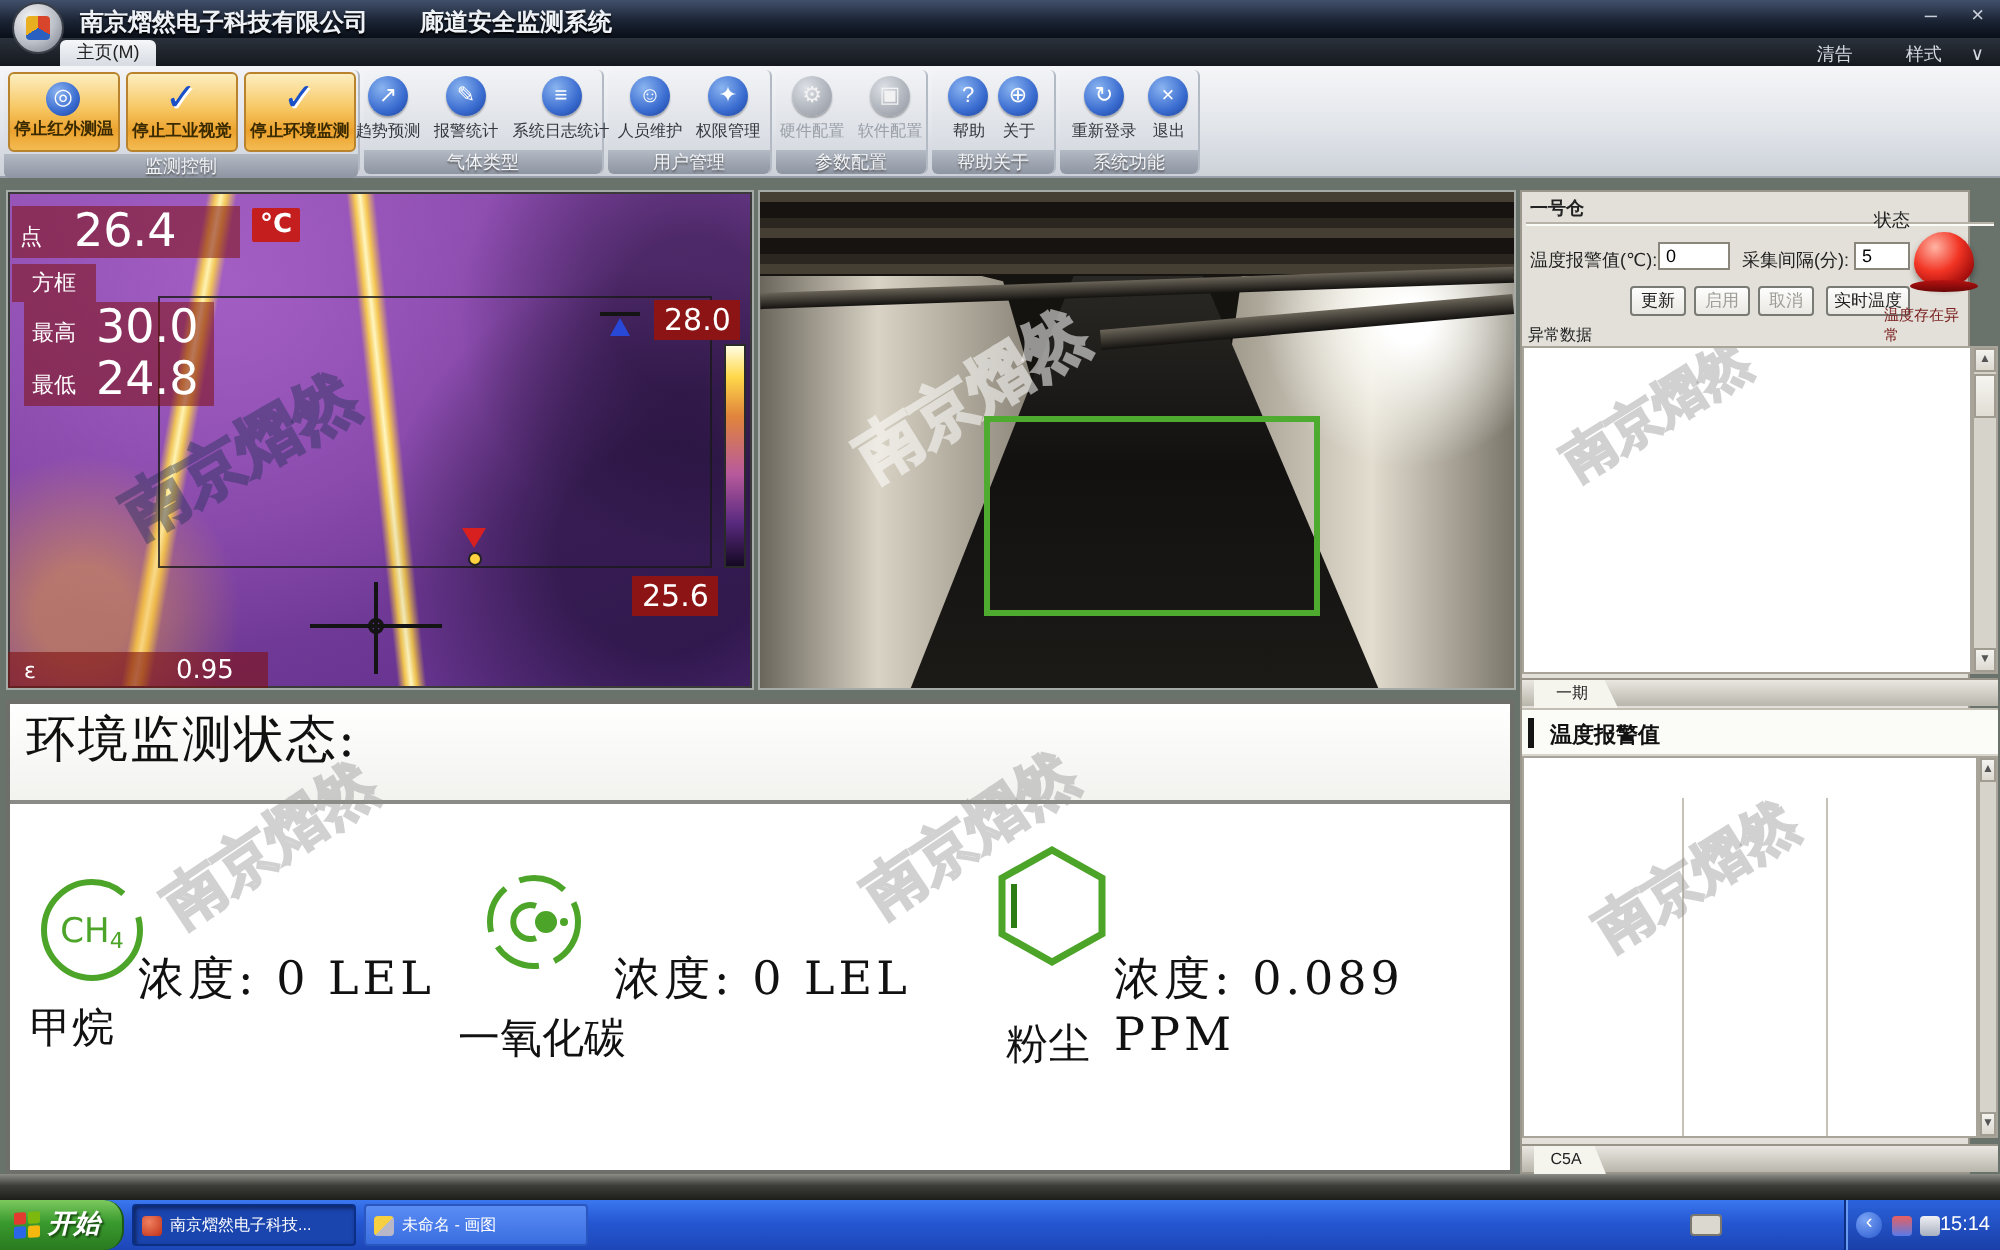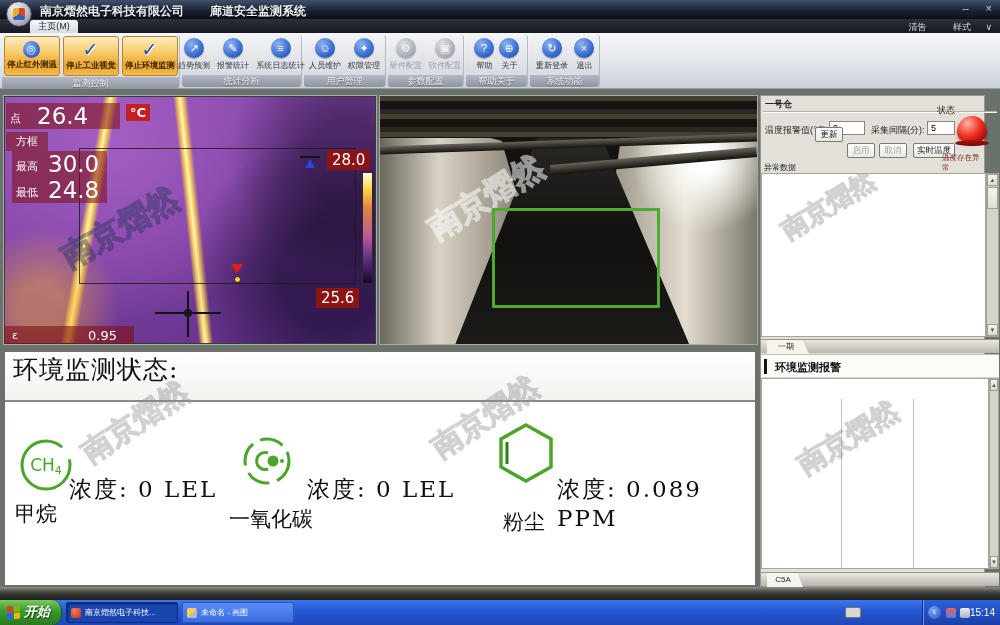--- a/index.html
+++ b/index.html
@@ -235,21 +235,21 @@
         </div>
         <div class="sbtn">
           <span class="sicon">✎</span>
           <span class="slabel">报警统计</span>
         </div>
         <div class="sbtn">
           <span class="sicon">≡</span>
           <span class="slabel">系统日志统计</span>
         </div>
       </div>
-      <div class="rlabel">统计分析</div>
+      <div class="rlabel">气体类型</div>
     </div>
 
     <div class="rgroup" style="width:82px">
       <div class="rbtns">
         <div class="sbtn">
           <span class="sicon">☺</span>
           <span class="slabel">人员维护</span>
         </div>
         <div class="sbtn">
           <span class="sicon">✦</span>
@@ -350,21 +350,21 @@
   <div class="rpanel">
     <div class="silo-title">一号仓</div>
     <div class="silo-rule"></div>
     <div class="status-label">状态</div>
 
     <span style="position:absolute;left:4px;top:28px">温度报警值(℃):</span>
     <input class="fld" style="left: 68px; top: 25px; width: 36px;" value="0">
     <span style="position:absolute;left:110px;top:28px">采集间隔(分):</span>
     <input class="fld" style="left: 166px; top: 25px; width: 28px;" value="5">
 
-    <div class="xpbtn" style="left:54px;top:31px;width:28px">更新</div>
+    <div class="xpbtn" style="left:54px;top:47px;width:28px">更新</div>
     <div class="xpbtn disabled" style="left:86px;top:47px;width:28px">启用</div>
     <div class="xpbtn disabled" style="left:118px;top:47px;width:28px">取消</div>
     <div class="xpbtn" style="left:152px;top:47px;width:42px">实时温度</div>
 
     <div class="lamp"></div>
     <div class="lamp-caption">温度存在异常</div>
 
     <div class="data-label">异常数据</div>
 
     <div class="grid" style="left:0;top:77px;width:225px;height:164px">
@@ -375,21 +375,21 @@
       <div class="vthumb" style="top:13px"></div>
       <div class="varrow" style="bottom:0">▼</div>
     </div>
 
     <div class="tabstrip" style="top:243px">
       <div class="btab">一期</div>
     </div>
 
     <div class="env-header">
       <div class="env-bar"></div>
-      <div class="env-title">环境监测报警</div>
+      <div class="env-title">温度报警值</div>
     </div>
 
     <div class="grid" style="left:0;top:282px;width:228px;height:191px">
       <div style="position:absolute;left:35%;top:20px;bottom:0;width:1px;background:#c6c2b8"></div>
       <div style="position:absolute;left:67%;top:20px;bottom:0;width:1px;background:#c6c2b8"></div>
       <div class="wm wm-gray" style="left:30px;top:40px;font-size:28px;transform:rotate(-32deg)">南京熠然</div>
     </div>
     <div class="vscroll" style="left:228px;top:282px;width:10px;height:191px">
       <div class="varrow" style="width:8px;top:0">▲</div>
       <div class="varrow" style="width:8px;bottom:0">▼</div>

